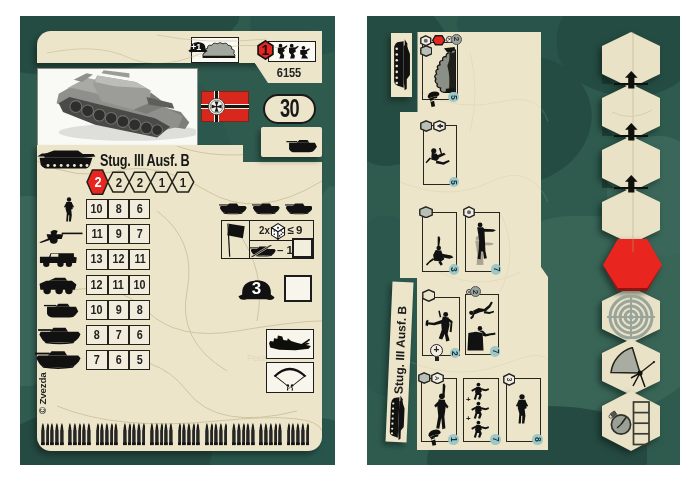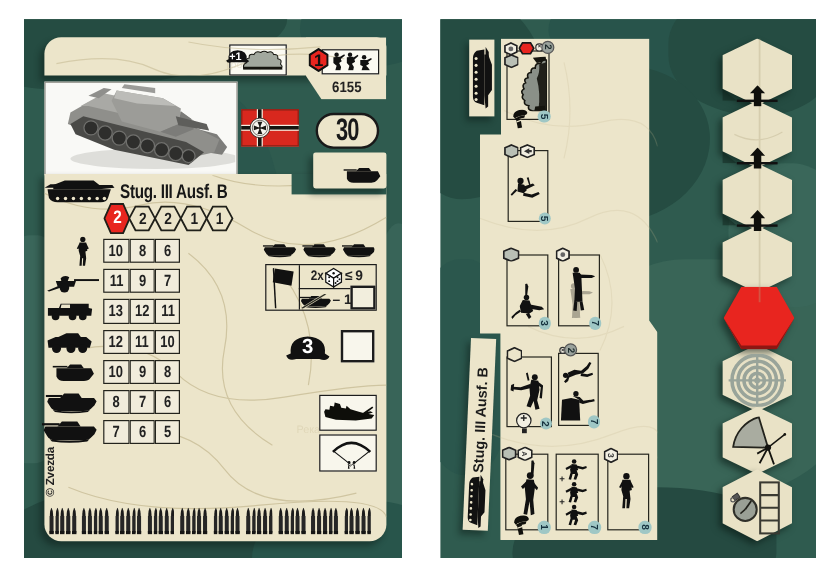--- a/index.html
+++ b/index.html
@@ -5,21 +5,21 @@
 html,body{margin:0;padding:0;}
 body{width:700px;height:480px;background:#ffffff;position:relative;overflow:hidden;
      font-family:"Liberation Sans", sans-serif;}
 .abs{position:absolute;}
 .stage{top:16px;height:449px;background:#2f5b4f;overflow:hidden;}
 #stageL{left:20px;width:315px;}
 #stageR{left:367px;width:313px;}
 .blob{position:absolute;}
 .beige{background:#ece5ca;}
 .shadow{box-shadow:-3px 4px 5px rgba(10,25,20,.45);}
-.bdr{border:1.6px solid #1c1c1c;text-align:right;}
+.bdr{border:1.6px solid #1c1c1c;}
 .num{font-weight:bold;color:#222;}
 </style>
 </head>
 <body>
 <div id="stageL" class="abs stage">
   <div class="blob" style="left:-40px;top:-30px;width:260px;height:85px;background:#254c42;border-radius:45% 55% 60% 40%/60% 50% 50% 40%;transform:rotate(-6deg);"></div>
   <div class="blob" style="left:230px;top:-30px;width:120px;height:70px;background:#28544b;border-radius:40% 60% 55% 45%/55% 45% 55% 45%;"></div>
   <div class="blob" style="left:-30px;top:180px;width:70px;height:190px;background:#3a665a;border-radius:55% 45% 50% 50%/50% 50% 40% 60%;"></div>
   <div class="blob" style="left:-30px;top:390px;width:240px;height:110px;background:#254a41;border-radius:50% 50% 45% 55%/55% 45% 60% 40%;"></div>
   <div class="blob" style="left:285px;top:170px;width:60px;height:260px;background:#386458;border-radius:45% 55% 50% 50%/50% 55% 45% 50%;"></div>

